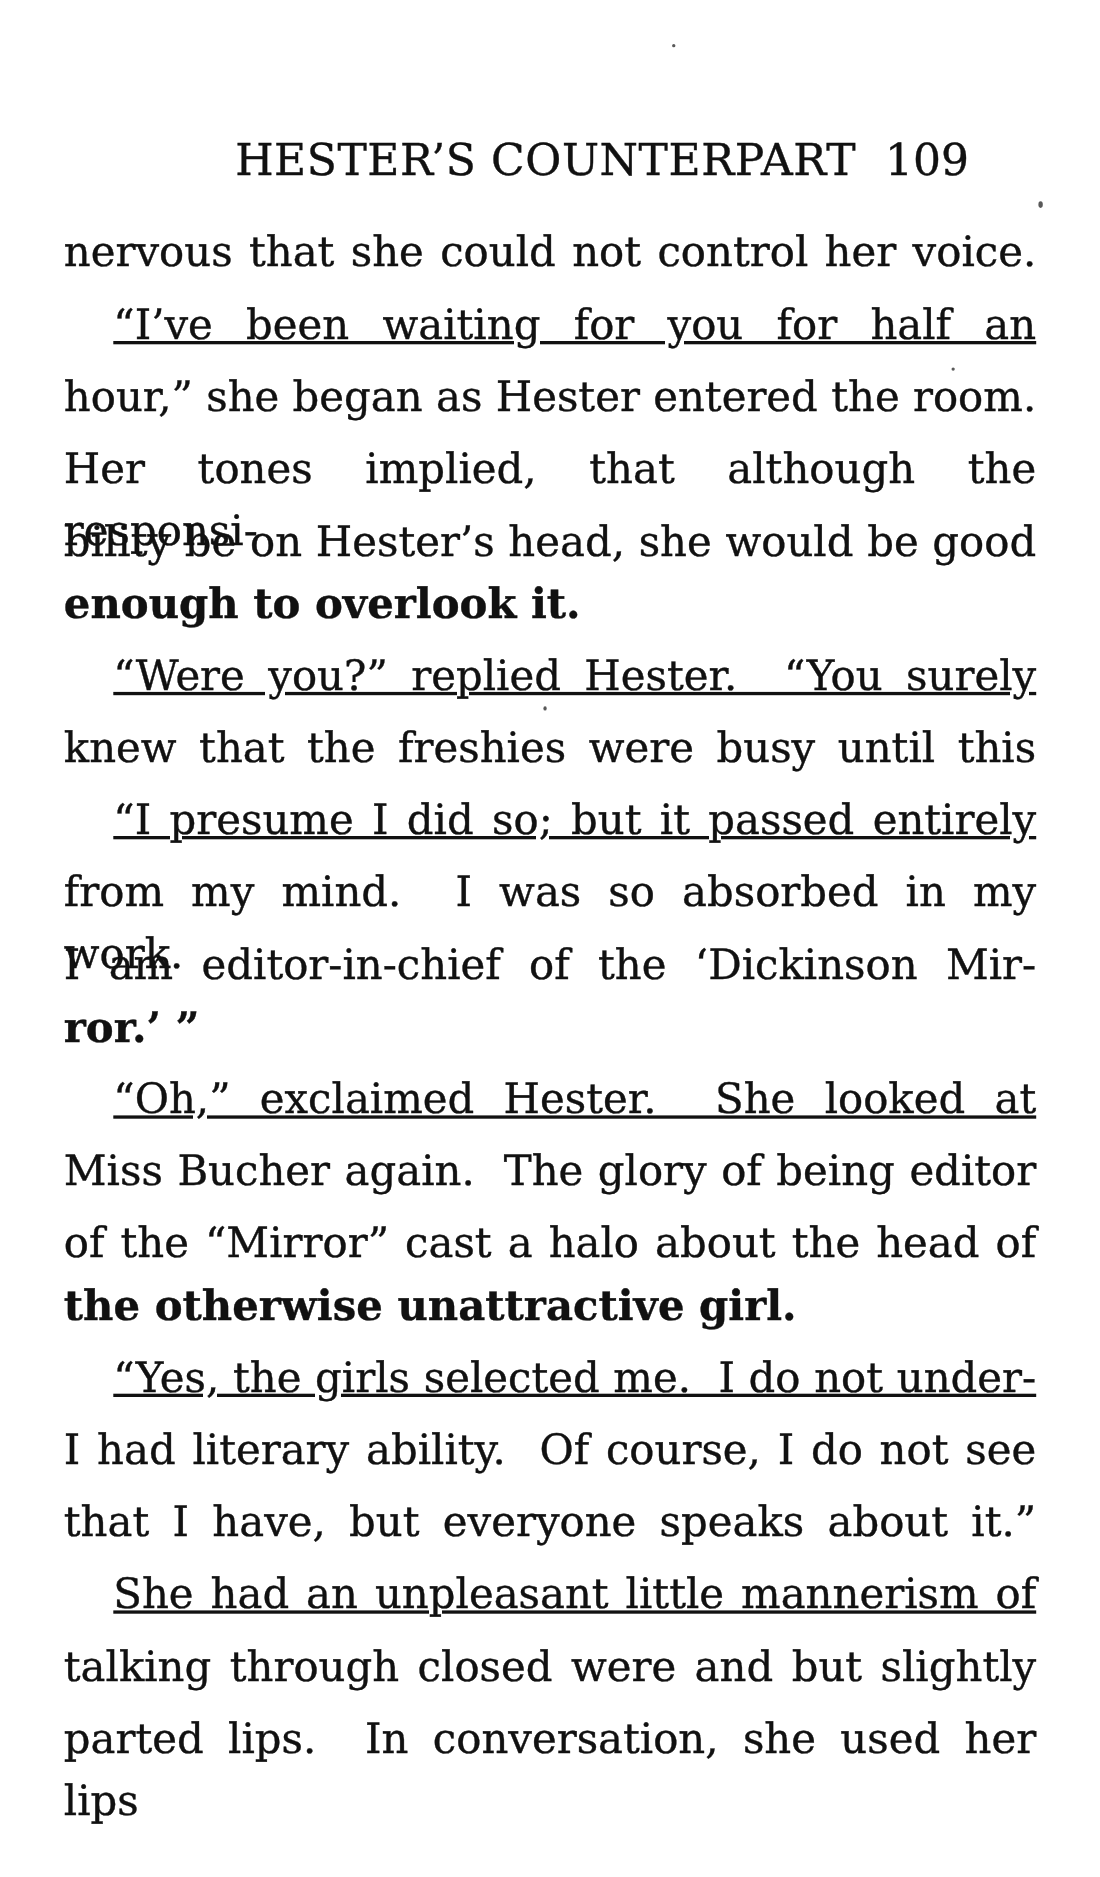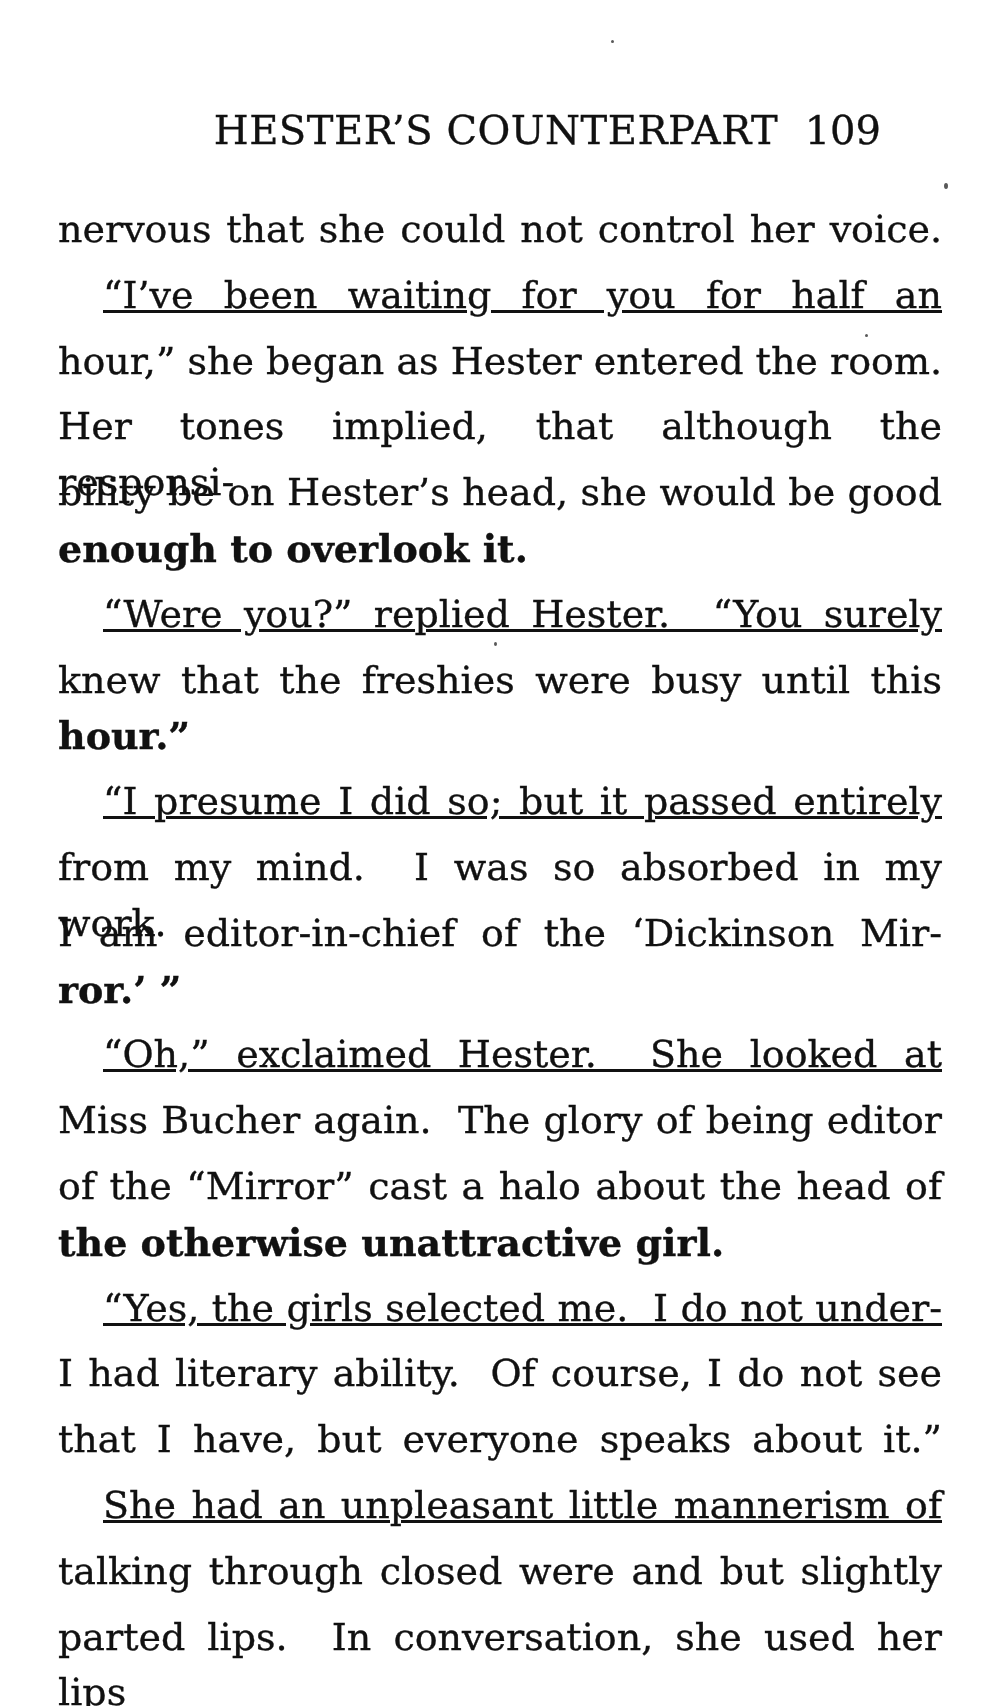--- a/index.html
+++ b/index.html
@@ -13,21 +13,21 @@
     height: 1706px;
     background: #ffffff;
     overflow: hidden;
     font-family: "DejaVu Serif", "Liberation Serif", serif;
     color: #111111;
     -webkit-text-stroke: 0.35px #111;
   }
   
   #running-head {
     position: absolute;
-    top: 104px;
+    top: 120px;
     left: 0;
     width: 948px;
     height: 52px;
   }
   #head-title {
     position: absolute;
     left: 496px;
     transform: translateX(-50%);
     top: 0;
     font-size: 40px;
@@ -94,21 +94,20 @@
 
   <div id="text-block">
       <div class="line just">nervous that she could not control her voice.</div>
       <div class="line just indent">“I’ve been waiting for you for half an</div>
       <div class="line just">hour,” she began as Hester entered the room.</div>
       <div class="line just">Her tones implied, that although the responsi-</div>
       <div class="line just">bility be on Hester’s head, she would be good</div>
       <div class="line plain">enough to overlook it.</div>
       <div class="line just indent">“Were you?” replied Hester.  “You surely</div>
       <div class="line just">knew that the freshies were busy until this</div>
-      <div class="line plain">hour.”</div>
       <div class="line just indent">“I presume I did so; but it passed entirely</div>
       <div class="line just">from my mind.  I was so absorbed in my work.</div>
       <div class="line just">I am editor-in-chief of the ‘Dickinson Mir-</div>
       <div class="line plain">ror.’ ”</div>
       <div class="line just indent">“Oh,” exclaimed Hester.  She looked at</div>
       <div class="line just">Miss Bucher again.  The glory of being editor</div>
       <div class="line just">of the “Mirror” cast a halo about the head of</div>
       <div class="line plain">the otherwise unattractive girl.</div>
       <div class="line just indent">“Yes, the girls selected me.  I do not under-</div>
       <div class="line just">I had literary ability.  Of course, I do not see</div>

